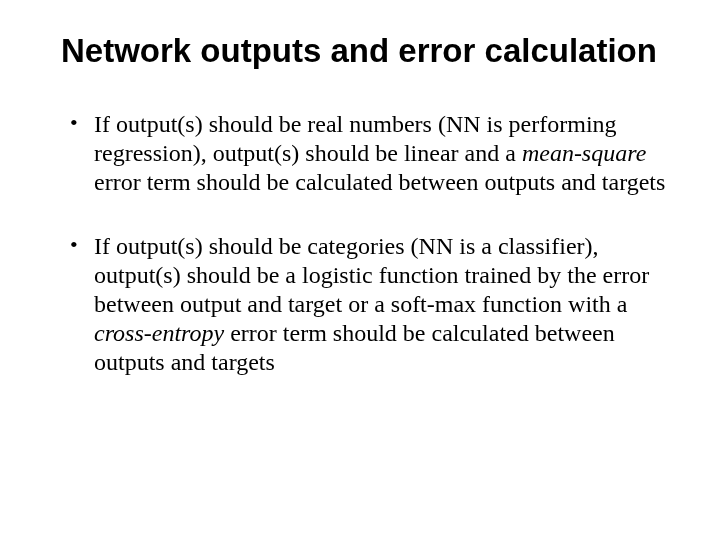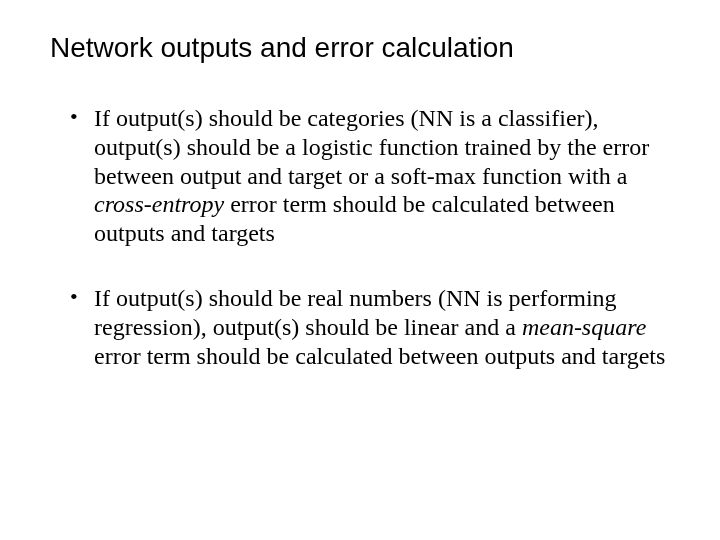--- a/index.html
+++ b/index.html
@@ -12,23 +12,23 @@
     color: #000000;
   }
   .slide {
     width: 720px;
     height: 540px;
     box-sizing: border-box;
     padding: 32px 50px 0 50px;
   }
   .title {
     font-family: Arial, Helvetica, sans-serif;
-    font-size: 28px;
-    font-weight: 400;
-    margin: 0 0 40px 0;
+    font-size: 33px;
+    font-weight: 700;
+    margin: 0 0 40px 11px;
     letter-spacing: 0px;
   }
   ul.bullets {
     list-style: none;
     margin: 0;
     padding: 0 0 0 20px;
   }
   ul.bullets li {
     position: relative;
     font-size: 24px;
@@ -47,19 +47,19 @@
     font-style: italic;
   }
 </style>
 </head>
 <body>
 
 <div class="slide">
   <h1 class="title">Network outputs and error calculation</h1>
   <ul class="bullets">
     <li>
-      <span>If output(s) should be categories (NN is a classifier), output(s) should be a logistic function trained by the error between output and target or a soft-max function with a </span><span class="italic">cross-entropy</span><span> error term should be calculated between outputs and targets</span>
+      <span>If output(s) should be real numbers (NN is performing regression), output(s) should be linear and a </span><span class="italic">mean-square</span><span> error term should be calculated between outputs and targets</span>
     </li>
     <li>
-      <span>If output(s) should be real numbers (NN is performing regression), output(s) should be linear and a </span><span class="italic">mean-square</span><span> error term should be calculated between outputs and targets</span>
+      <span>If output(s) should be categories (NN is a classifier), output(s) should be a logistic function trained by the error between output and target or a soft-max function with a </span><span class="italic">cross-entropy</span><span> error term should be calculated between outputs and targets</span>
     </li>
   </ul>
 </div>
 
 </body></html>

